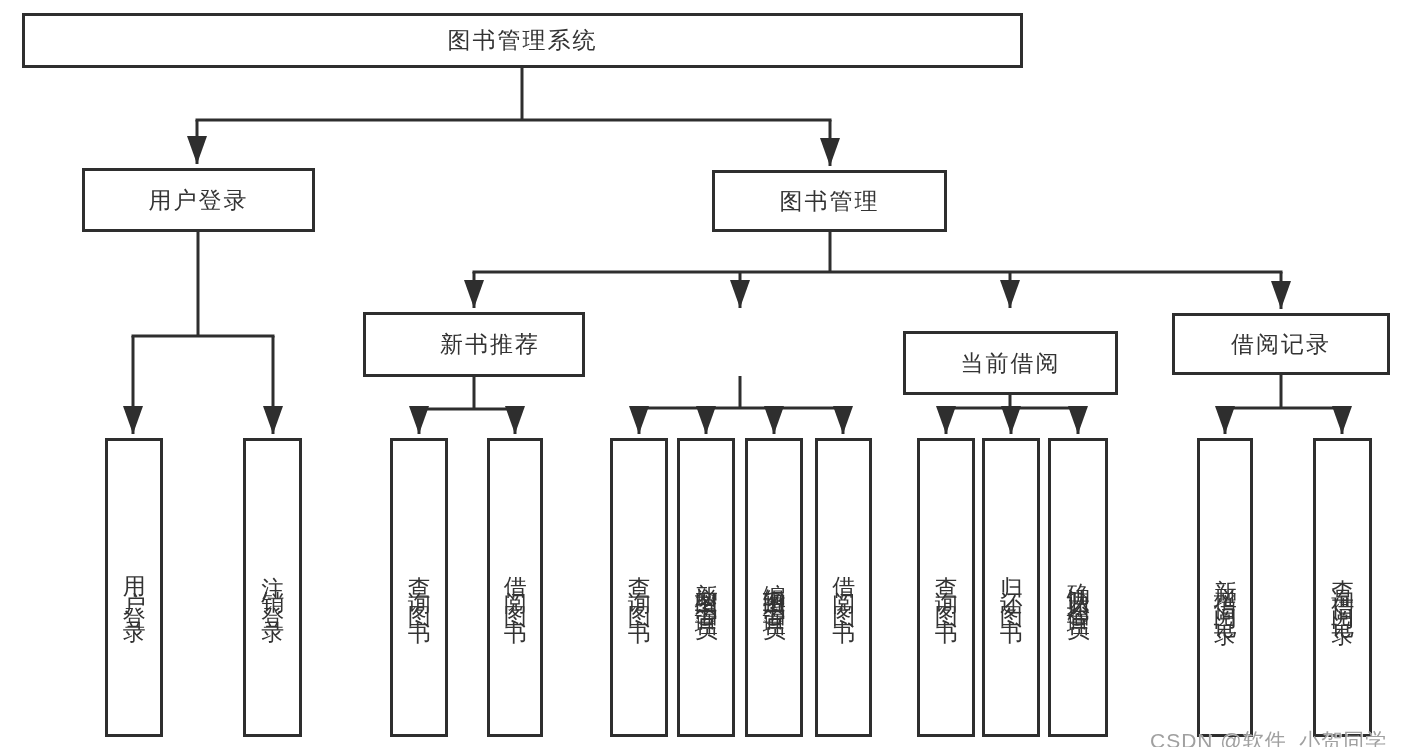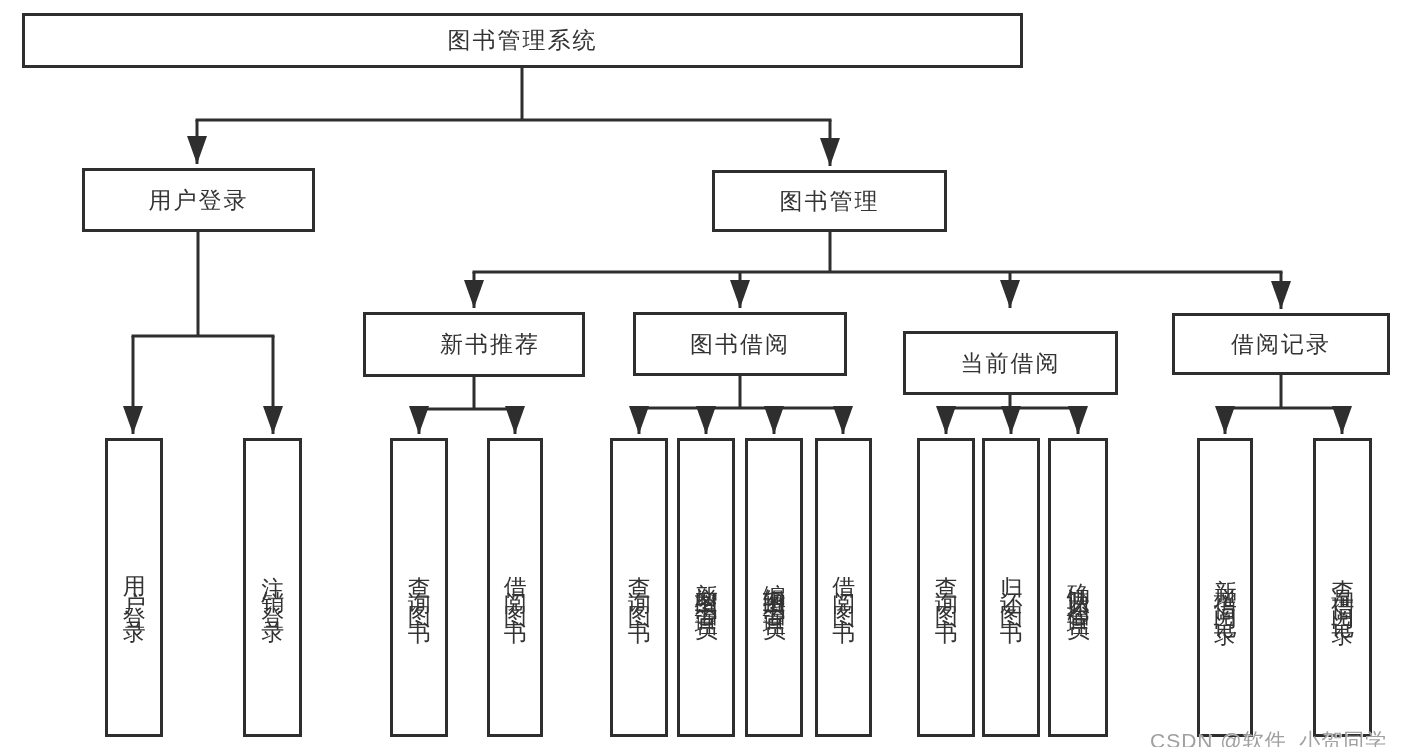--- a/index.html
+++ b/index.html
@@ -128,23 +128,20 @@
   <div class="node hbox" style="left:82px; top:168px; width:233px; height:64px;">
     <span class="hlabel">用户登录</span>
   </div>
   <div class="node hbox" style="left:712px; top:170px; width:235px; height:62px;">
     <span class="hlabel">图书管理</span>
   </div>
 
   <div class="node hbox" style="left:363px; top:312px; width:222px; height:65px;padding-left:32px;">
     <span class="hlabel">新书推荐</span>
   </div>
-  <div class="node hbox" style="left:633px; top:312px; width:214px; height:64px;">
-    <span class="hlabel">图书借阅</span>
-  </div>
   <div class="node hbox" style="left:903px; top:312px; width:215px; height:64px;margin-top:19px;">
     <span class="hlabel">当前借阅</span>
   </div>
   <div class="node hbox" style="left:1172px; top:313px; width:218px; height:62px;">
     <span class="hlabel">借阅记录</span>
   </div>
 
   <div class="node vbox" style="left:105px; width:58px;">
     <span class="vlabel ls-4">用户登录</span>
   </div>

